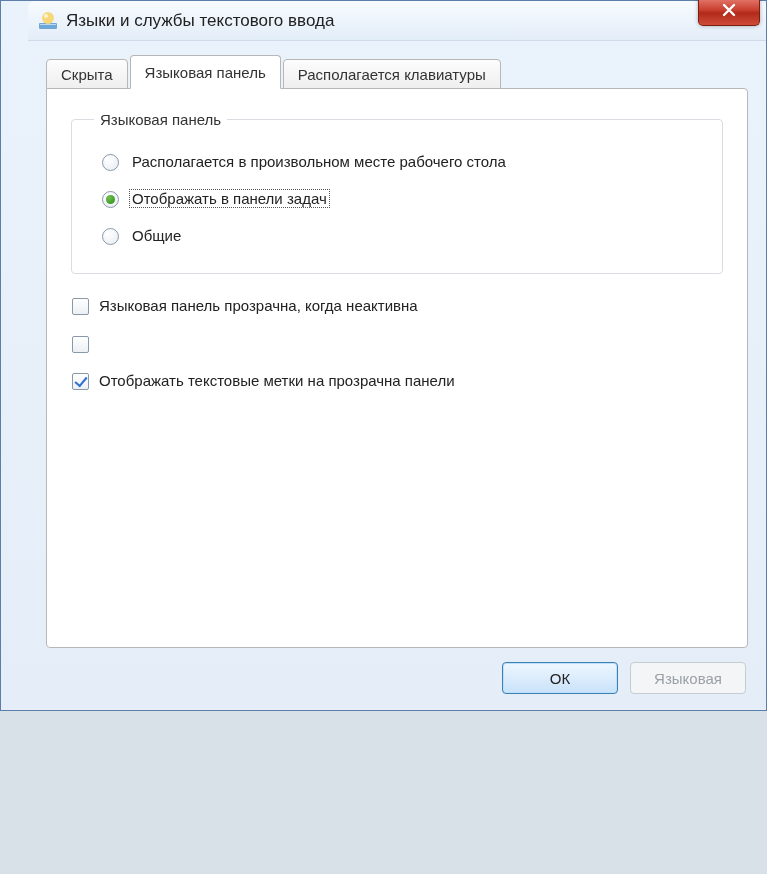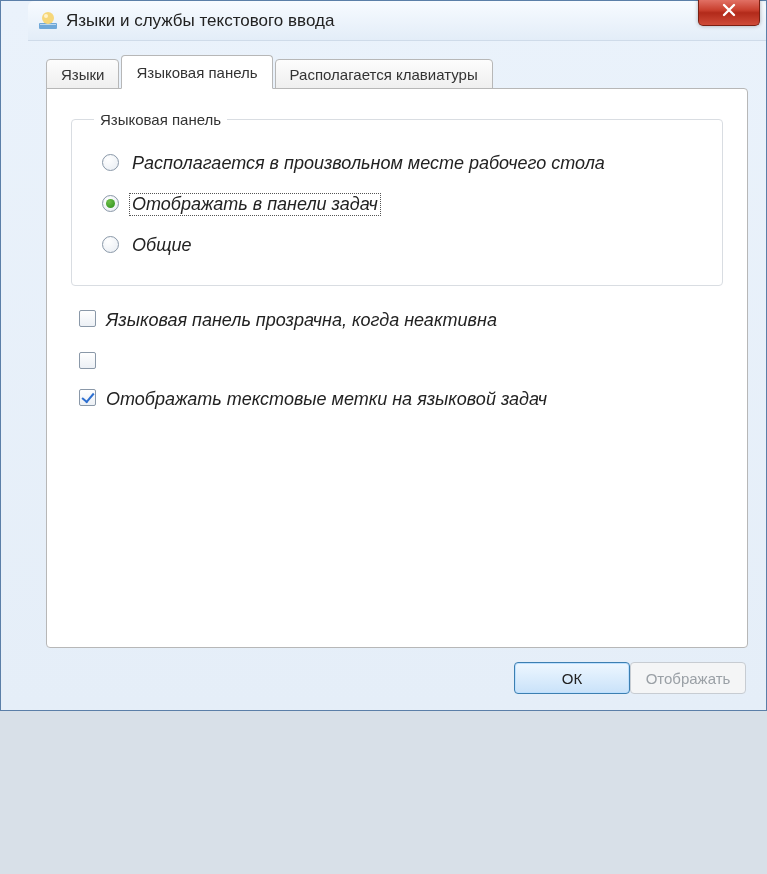--- a/index.html
+++ b/index.html
@@ -119,23 +119,22 @@
   }
   fieldset.group legend {
     padding: 0 6px;
     font-size: 15px;
     color: #333;
   }
   .radio-row, .check-row {
     display: flex;
     align-items: flex-start;
     margin: 10px 0 18px 8px;
-    font-size: 18px;
+    font-size: 15px;
     color: #222;
-    font-style: italic;
   }
   .radio-row:last-child { margin-bottom: 6px; }
   .radio-input {
     width: 17px;
     height: 17px;
     border-radius: 50%;
     border: 1px solid #8a98a8;
     background: radial-gradient(circle at 35% 30%, #fff, #e7ecf2);
     margin-right: 10px;
     margin-top: 2px;
@@ -151,21 +150,21 @@
     background: radial-gradient(circle at 35% 30%, #6fbf4a, #2a8f1a);
   }
   .radio-label {
     padding: 1px 3px;
   }
   .radio-label.focused {
     border: 1px dotted #555;
     padding: 0px 2px;
   }
   .check-row {
-    margin: 0 0 18px 8px;
+    margin: 0 0 18px 1px;
     align-items: flex-start;
   }
   .check-input {
     width: 17px;
     height: 17px;
     border: 1px solid #8a98a8;
     border-radius: 2px;
     background: linear-gradient(to bottom, #fff, #ecf0f5);
     margin-right: 10px;
     margin-top: 2px;
@@ -181,20 +180,21 @@
     border-bottom: 2px solid #2d6fd0;
     transform: rotate(-50deg);
   }
   .check-label {
     max-width: 540px;
     line-height: 1.35;
   }
   .button-row {
     display: flex;
     justify-content: flex-end;
+    gap: 12px;
     padding: 14px 2px 2px 2px;
   }
   .btn {
     min-width: 116px;
     height: 32px;
     border: 1px solid #8c97a6;
     border-radius: 4px;
     background: linear-gradient(to bottom, #fdfdfd, #e9ecef);
     display: flex;
     align-items: center;
@@ -236,21 +236,21 @@
           <path d="M3 2 L13 12 M13 2 L3 12" stroke="#fff" stroke-width="2.4" stroke-linecap="round"></path>
         </svg>
       </span>
     </div>
   </div>
 
   <div class="client-area">
 
     <div class="tabstrip">
       <div class="tab">
-          <span>Языки</span>
+          <span>Скрыта</span>
         </div>
       <div class="tab active">
           <span>Языковая панель</span>
         </div>
       <div class="tab">
           <span>Располагается клавиатуры</span>
         </div>
     </div>
 
     <div class="tabpanel">
@@ -278,28 +278,28 @@
         <span class="check-input"></span>
         <span class="check-label">Языковая панель прозрачна, когда неактивна</span>
       </div>
 
       <div class="check-row">
         <span class="check-input"></span>
       </div>
 
       <div class="check-row">
         <span class="check-input checked"></span>
-        <span class="check-label">Отображать текстовые метки на языковой задач</span>
+        <span class="check-label">Отображать текстовые метки на прозрачна панели</span>
       </div>
 
     </div>
 
     <div class="button-row">
       <div class="btn default">
           <span>ОК</span>
         </div>
       <div class="btn disabled">
-          <span>Отображать</span>
+          <span>Языковая</span>
         </div>
     </div>
 
   </div>
 </div>
 
 </body></html>

